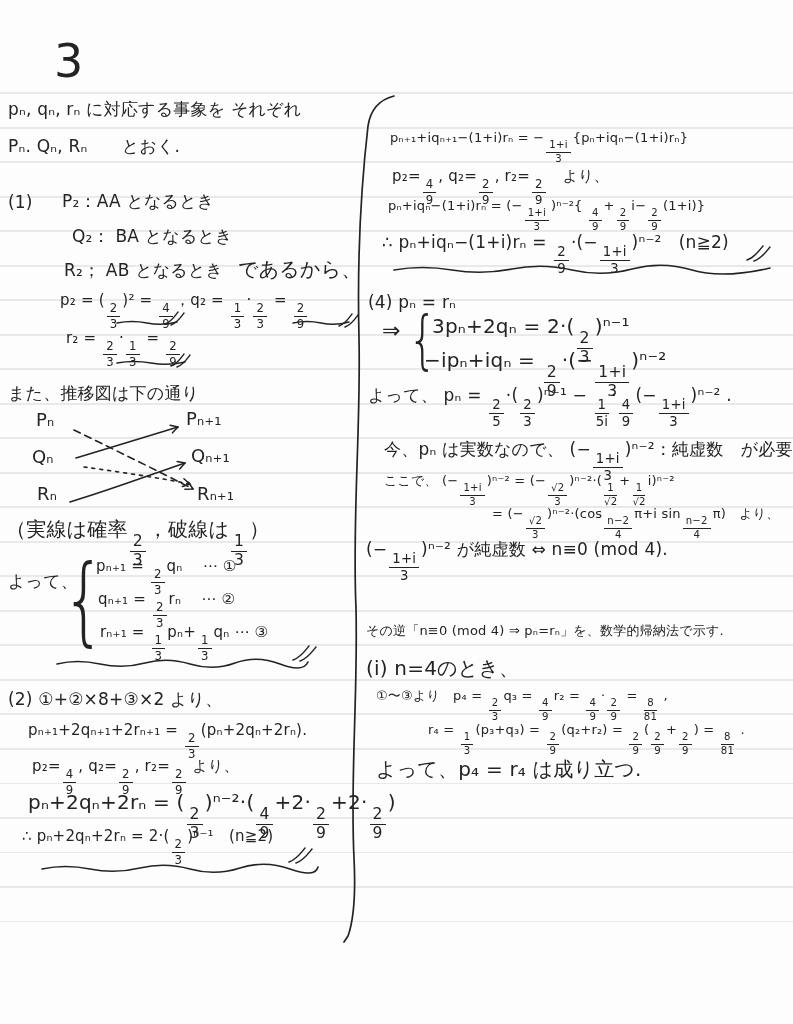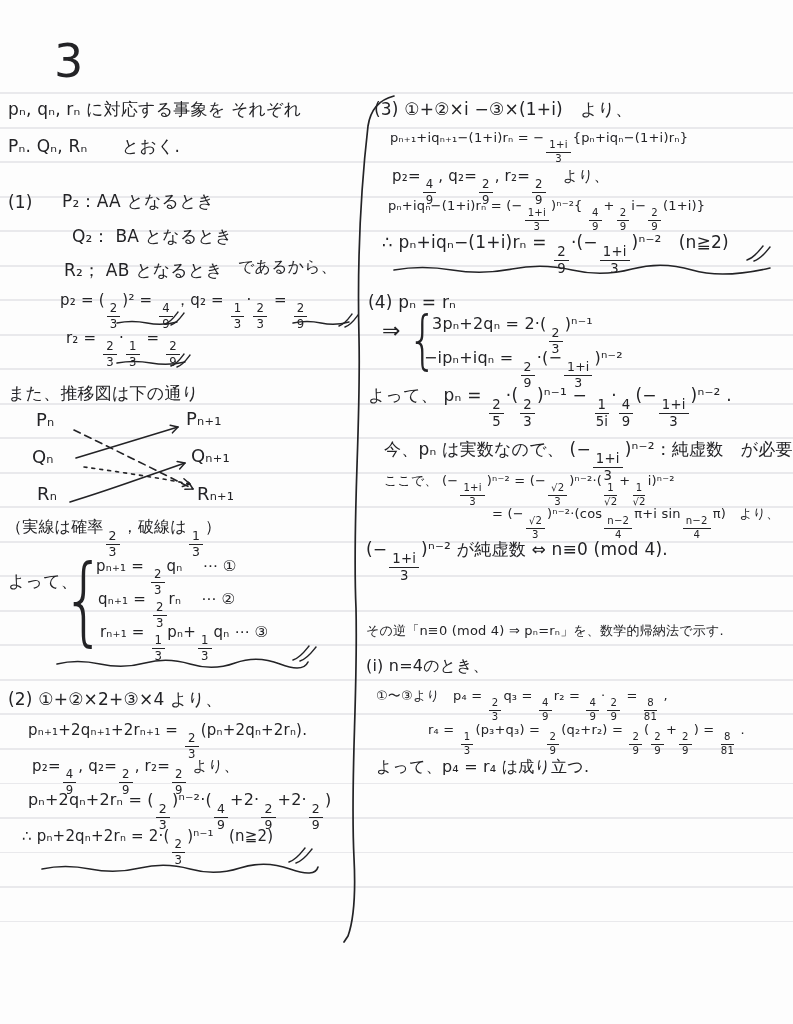--- a/index.html
+++ b/index.html
@@ -1,21 +1,21 @@
 <!DOCTYPE html>
 <html><head>
 <meta charset="utf-8">
 <style>
   html,body{margin:0;padding:0;}
   body{background:#ffffff;font-family:"DejaVu Sans",sans-serif;}
   #page{position:relative;width:793px;height:1024px;background:var(--paper,#fdfdfd);overflow:hidden;
         color:var(--ink,#1f1f23);}
   .rules{position:absolute;left:0;top:60px;width:100%;height:880px;
          background:repeating-linear-gradient(to bottom,transparent 0,transparent 32.5px,var(--rule,#e9e9ec) 32.5px,var(--rule,#e9e9ec) 34.5px);}
-  .ln{position:absolute;white-space:nowrap;line-height:1.15;letter-spacing:.2px;}.fs15{font-size:13px}.fs155{font-size:17px}.fs16{font-size:16px}
+  .ln{position:absolute;white-space:nowrap;line-height:1.15;letter-spacing:.2px;}.fs15{font-size:13px}.fs155{font-size:17px}.fs16{font-size:20px}
   .fs165{font-size:15px}.fs17{font-size:17px}.fs18{font-size:18px}.fs22{font-size:22px}
   .pnum{position:absolute;left:54px;top:34px;font-size:46px;font-weight:500;}
   .fr{display:inline-flex;flex-direction:column;align-items:center;vertical-align:-0.62em;
       line-height:1;margin:0 2px;font-size:0.78em;}
   .fr .fn{border-bottom:1.4px solid var(--ink,#1f1f23);padding:0 3px 1.5px;}
   .fr .fd{padding-top:1.5px;}
   .brace{position:absolute;font-weight:200;transform:scaleX(.72);transform-origin:left center;line-height:1;}
   svg.deco{position:absolute;overflow:visible;}
   svg.deco path{stroke:var(--ink,#1f1f23);fill:none;stroke-linecap:round;stroke-linejoin:round;}
 </style>
@@ -134,21 +134,21 @@
         <span class="fn">1</span>
         <span class="fd">3</span>
       </span>qₙ ⋯ ③</div>
   <svg class="deco" style="left:55px;top:657px;width:255px;height:12px" viewBox="0 0 255 12" preserveAspectRatio="none">
       <path d="M2 7 Q22 2 45 7 T90 6 T135 7 T180 6 T225 7 T253 5" stroke-width="1.6"></path>
     </svg>
   <svg class="deco" style="left:290px;top:644px;width:26px;height:18px">
       <path d="M3 16 C10 14 15 7 19 2 M10 17 C17 15 22 8 26 3" stroke-width="1.5"></path>
     </svg>
 
-  <div class="ln fs17" style="left:8px;top:690px">(2) ①+②×2+③×4 より、</div>
+  <div class="ln fs17" style="left:8px;top:690px">(2) ①+②×8+③×2 より、</div>
   <div class="ln fs165" style="left:28px;top:722px">pₙ₊₁+2qₙ₊₁+2rₙ₊₁ = <span class="fr">
         <span class="fn">2</span>
         <span class="fd">3</span>
       </span>(pₙ+2qₙ+2rₙ).</div>
   <div class="ln fs165" style="left:32px;top:758px">p₂=<span class="fr">
         <span class="fn">4</span>
         <span class="fd">9</span>
       </span>, q₂=<span class="fr">
         <span class="fn">2</span>
         <span class="fd">9</span>
@@ -173,21 +173,20 @@
         <span class="fn">2</span>
         <span class="fd">3</span>
       </span>)ⁿ⁻¹　(n≧2)</div>
   <svg class="deco" style="left:40px;top:862px;width:280px;height:12px" viewBox="0 0 280 12" preserveAspectRatio="none">
       <path d="M2 7 Q25 2 50 7 T100 6 T150 7 T200 6 T250 7 T278 5" stroke-width="1.6"></path>
     </svg>
   <svg class="deco" style="left:286px;top:846px;width:26px;height:18px">
       <path d="M3 16 C10 14 15 7 19 2 M10 17 C17 15 22 8 26 3" stroke-width="1.5"></path>
     </svg>
 
-  <div class="ln fs17" style="left:374px;top:100px">(3) ①+②×i −③×(1+i)　より、</div>
   <div class="ln fs15" style="left:390px;top:131px">pₙ₊₁+iqₙ₊₁−(1+i)rₙ = −<span class="fr">
         <span class="fn">1+i</span>
         <span class="fd">3</span>
       </span>{pₙ+iqₙ−(1+i)rₙ}</div>
   <div class="ln fs165" style="left:392px;top:168px">p₂=<span class="fr">
         <span class="fn">4</span>
         <span class="fd">9</span>
       </span>, q₂=<span class="fr">
         <span class="fn">2</span>
         <span class="fd">9</span>

